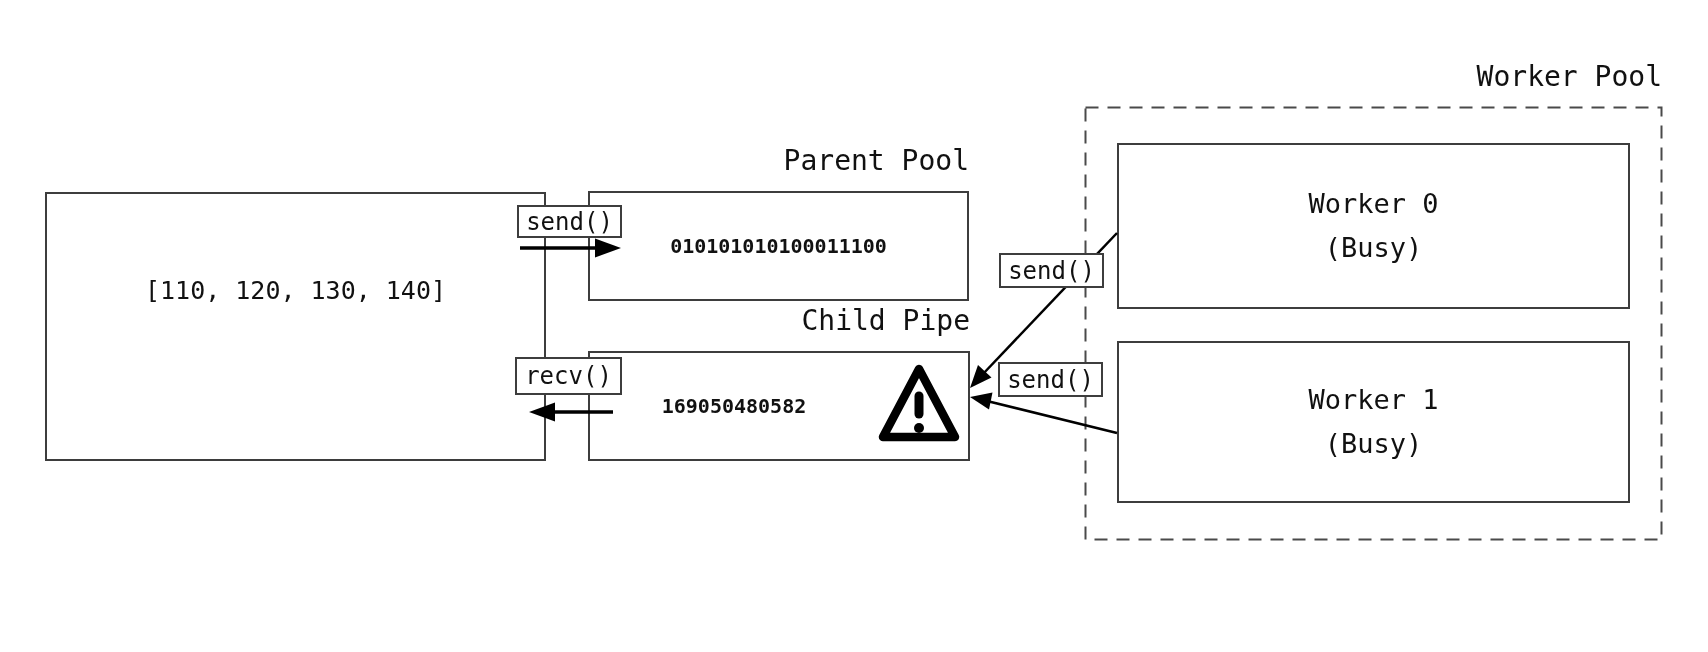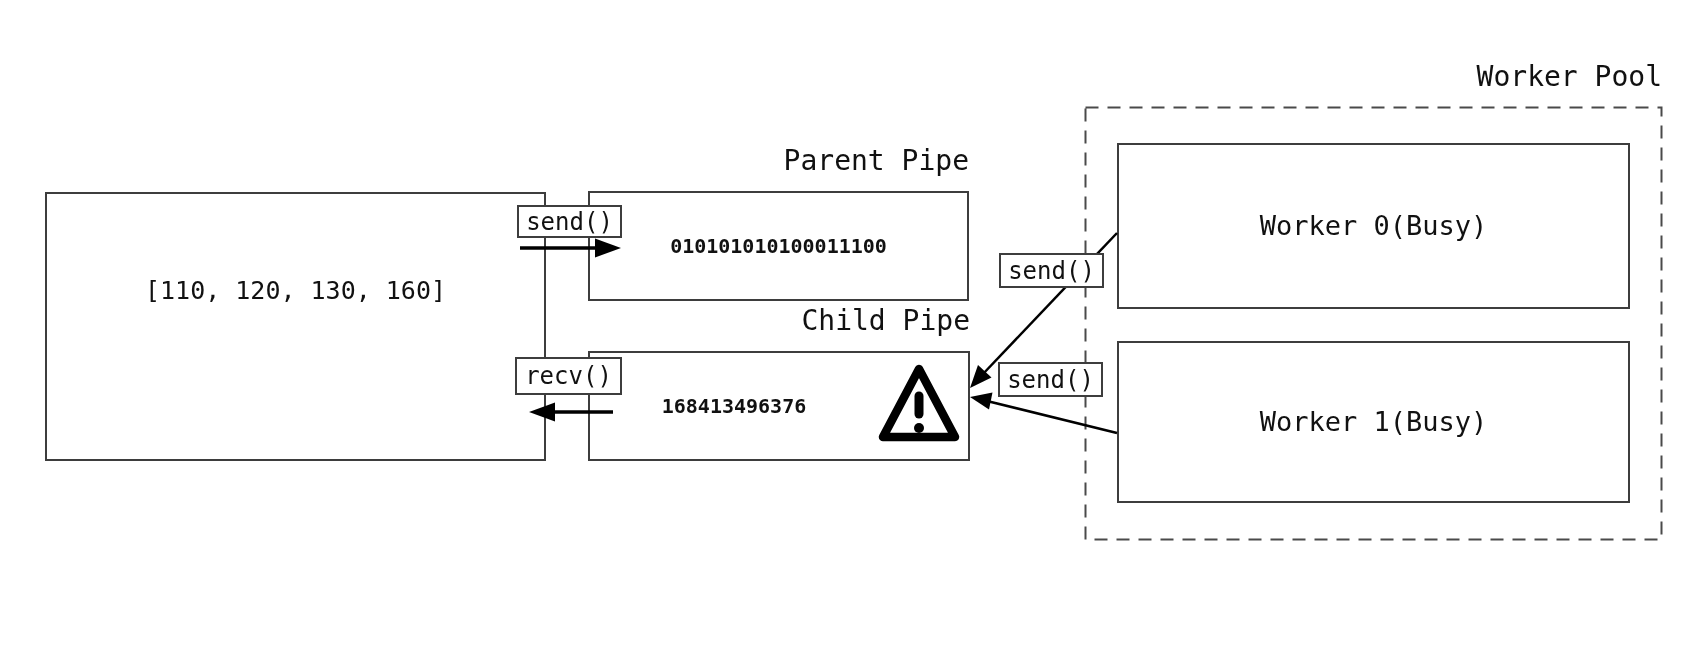--- a/index.html
+++ b/index.html
@@ -39,21 +39,21 @@
   }
   .pipe-data {
     position: absolute; left: 0; top: 0; width: 100%; height: 100%;
     display: flex; align-items: center; justify-content: center;
     font-size: 20px; font-weight: 600; letter-spacing: 0px;
   }
   .child-pipe .pipe-data { padding-right: 90px; box-sizing: border-box; }
 
   .worker-box-inner {
     position: absolute; left: 0; top: 0; width: 100%; height: 100%;
-    display: flex; flex-direction: row; align-items: center; justify-content: center;
+    display: flex; flex-direction: column; align-items: center; justify-content: center;
     font-size: 27px; line-height: 44px;
   }
 
   .float-title {
     position: absolute;
     text-align: right;
     font-size: 28px;
     z-index: 1;
     font-weight: 500;
   }
@@ -79,31 +79,31 @@
   .tag-recv-parent  { left: 515px; top: 357px; width: 107px; height: 38px; }
   .tag-send-worker0 { left: 999px; top: 253px; width: 105px; height: 35px; }
   .tag-send-worker1 { left: 998px; top: 362px; width: 105px; height: 35px; }
 </style>
 </head>
 <body>
 
 <div class="canvas">
 
   <div class="box parent-process">
-    <div class="pp-data">[110, 120, 130, 160]</div>
+    <div class="pp-data">[110, 120, 130, 140]</div>
   </div>
 
-  <div class="float-title parent-pipe-title">Parent Pipe</div>
+  <div class="float-title parent-pipe-title">Parent Pool</div>
   <div class="box parent-pipe">
     <div class="pipe-data">010101010100011100</div>
   </div>
 
   <div class="float-title child-pipe-title">Child Pipe</div>
   <div class="box child-pipe">
-    <div class="pipe-data">168413496376</div>
+    <div class="pipe-data">169050480582</div>
   </div>
 
   <div class="float-title worker-pool-title">Worker Pool</div>
   <div class="box worker0">
     <div class="worker-box-inner">
       <div>Worker 0</div>
       <div>(Busy)</div>
     </div>
   </div>
   <div class="box worker1">

